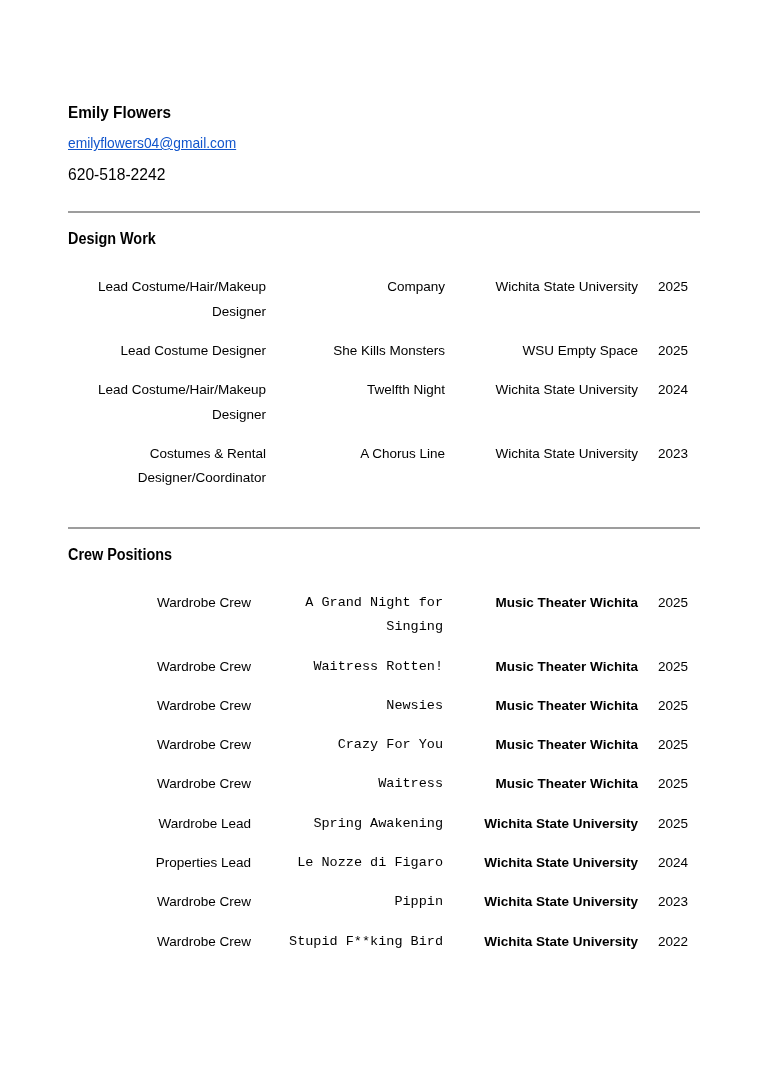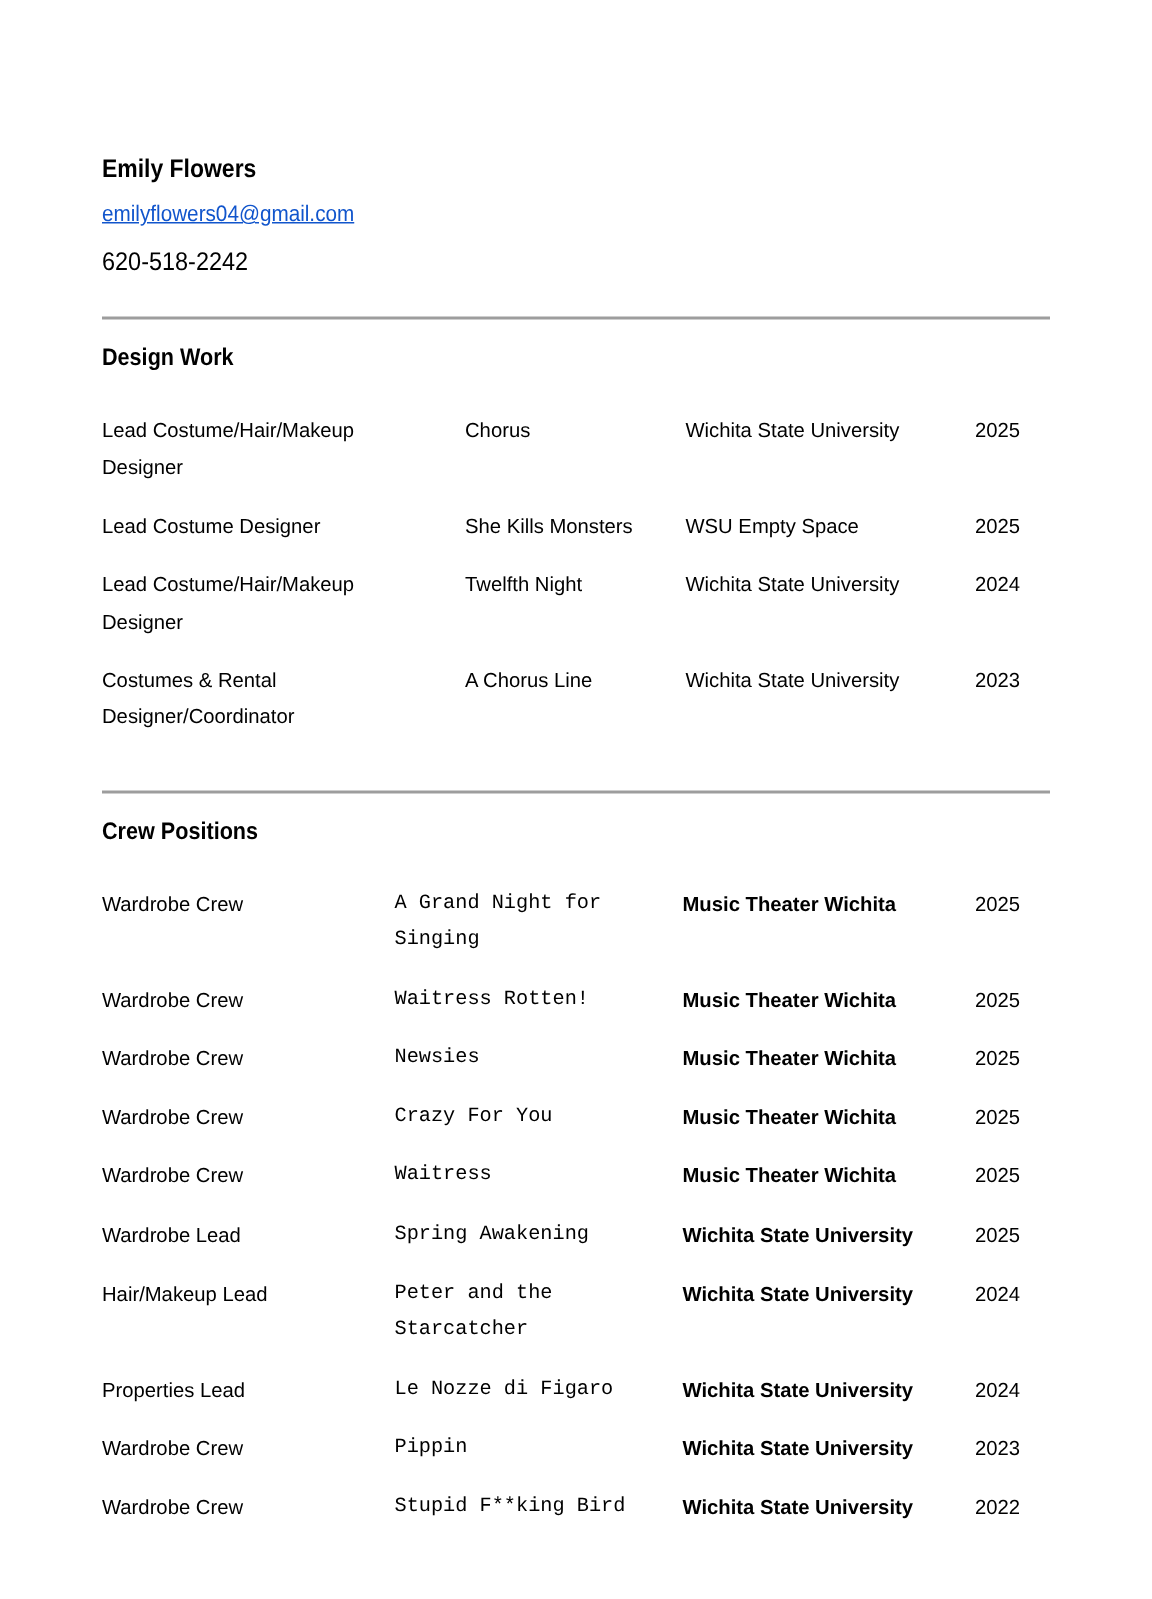--- a/index.html
+++ b/index.html
@@ -75,20 +75,21 @@
     width: 632px;
     margin-top: 18px;
   }
   .work-table td {
     vertical-align: top;
     font-size: 13.5px;
     line-height: 1.8;
     padding: 7px 12px 8px 0;
     box-sizing: border-box;
     word-wrap: break-word;
+    text-align: right;
   }
   .section-idx-0 .col-0 { width: 242px; padding-right: 44px; }
   .section-idx-0 .col-1 { width: 147px; }
   .section-idx-0 .col-2 { width: 193px; }
   .section-idx-0 .col-3 { width: 50px; }
   .section-idx-1 .col-0 { width: 195px; }
   .section-idx-1 .col-1 { width: 192px; font-family: Liberation Mono, monospace; }
   .section-idx-1 .col-2 { width: 195px; font-weight: bold; }
   .section-idx-1 .col-3 { width: 50px; }
 </style>
@@ -105,21 +106,21 @@
   </header>
 
   <div id="sections-container">
       <section class="section section-idx-0">
         <div class="rule"></div>
         <h2 class="section-title">Design Work</h2>
         <table class="work-table">
           <tbody>
             <tr>
               <td class="col-0">Lead Costume/Hair/Makeup Designer</td>
-              <td class="col-1">Chorus</td>
+              <td class="col-1">Company</td>
               <td class="col-2">Wichita State University</td>
               <td class="col-3">2025</td>
             </tr>
             <tr>
               <td class="col-0">Lead Costume Designer</td>
               <td class="col-1">She Kills Monsters</td>
               <td class="col-2">WSU Empty Space</td>
               <td class="col-3">2025</td>
             </tr>
             <tr>
@@ -172,26 +173,20 @@
               <td class="col-2">Music Theater Wichita</td>
               <td class="col-3">2025</td>
             </tr>
             <tr>
               <td class="col-0">Wardrobe Lead</td>
               <td class="col-1">Spring Awakening</td>
               <td class="col-2">Wichita State University</td>
               <td class="col-3">2025</td>
             </tr>
             <tr>
-              <td class="col-0">Hair/Makeup Lead</td>
-              <td class="col-1">Peter and the Starcatcher</td>
-              <td class="col-2">Wichita State University</td>
-              <td class="col-3">2024</td>
-            </tr>
-            <tr>
               <td class="col-0">Properties Lead</td>
               <td class="col-1">Le Nozze di Figaro</td>
               <td class="col-2">Wichita State University</td>
               <td class="col-3">2024</td>
             </tr>
             <tr>
               <td class="col-0">Wardrobe Crew</td>
               <td class="col-1">Pippin</td>
               <td class="col-2">Wichita State University</td>
               <td class="col-3">2023</td>

